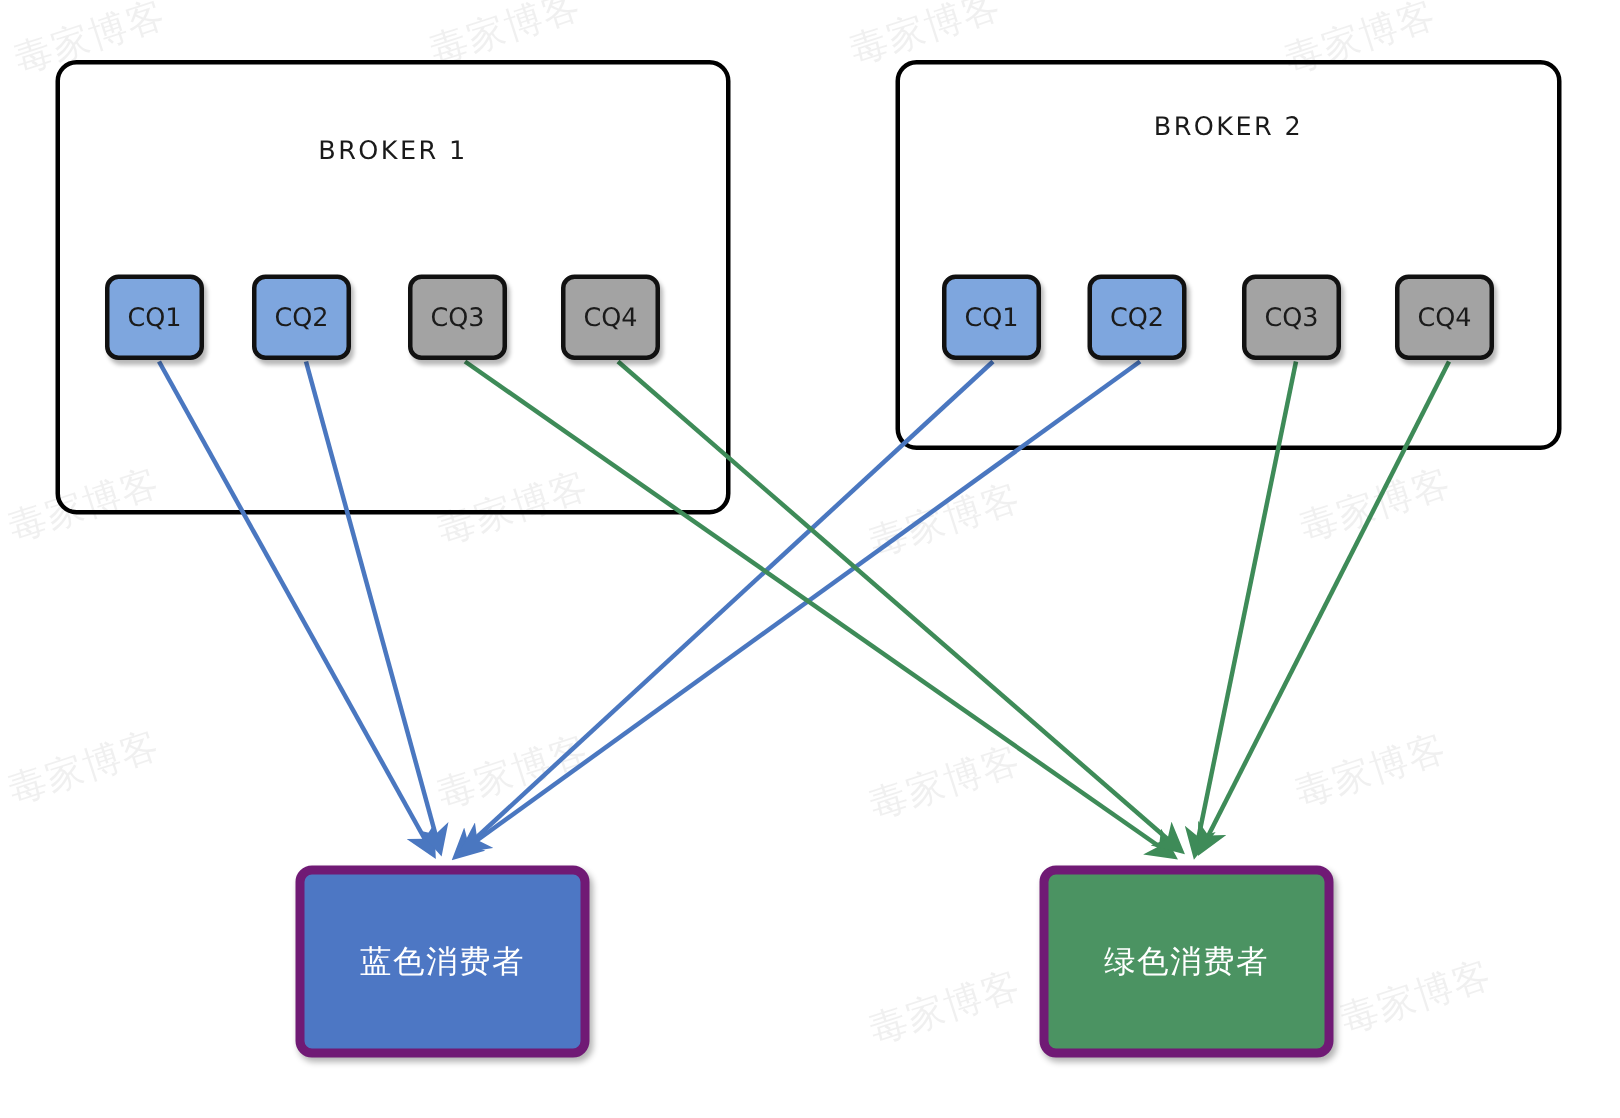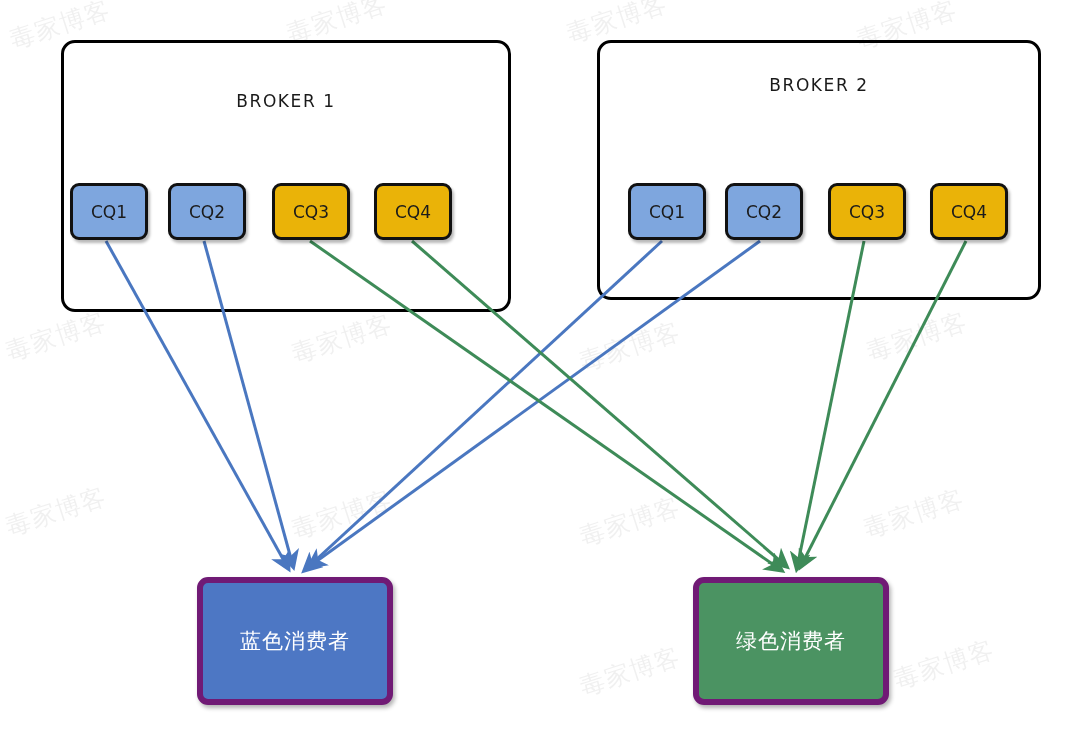--- a/index.html
+++ b/index.html
@@ -45,34 +45,34 @@
     text-align: center;
     font-size: 17px;
     color: #1a1a1a;
     letter-spacing: 1.6px;
     font-family: "DejaVu Sans", sans-serif;
   }
   
   .cq {
     position: absolute;
     box-sizing: border-box;
-    width: 78px;
+    width: 66px;
     height: 57px;
     border: 3px solid #111111;
     border-radius: 9px;
     display: flex;
     align-items: center;
     justify-content: center;
     font-size: 17px;
     color: #1b1b1b;
     font-family: "DejaVu Sans", sans-serif;
     box-shadow: 2px 3px 3px rgba(0,0,0,0.28);
   }
   .cq.blue  { background: #7EA6DE; }
-  .cq.green { background: #eab308; }
+  .cq.green { background: #a3a3a3; }
   
   .consumer {
     position: absolute;
     box-sizing: border-box;
     width: 196px;
     height: 128px;
     border: 6px solid #701a75;
     border-radius: 11px;
     display: flex;
     align-items: center;
@@ -112,21 +112,21 @@
       <div class="wm" style="left: 4px; top: 495px;">毒家博客</div>
       <div class="wm" style="left: 290px; top: 498px;">毒家博客</div>
       <div class="wm" style="left: 578px; top: 505px;">毒家博客</div>
       <div class="wm" style="left: 862px; top: 497px;">毒家博客</div>
       <div class="wm" style="left: 240px; top: 658px;">毒家博客</div>
       <div class="wm" style="left: 578px; top: 655px;">毒家博客</div>
       <div class="wm" style="left: 892px; top: 648px;">毒家博客</div>
     </div>
 
   <div id="broker-layer">
-      <div class="broker" style="left: 37px; top: 40px; width: 450px; height: 272px; margin-left: 24px;">
+      <div class="broker" style="left: 37px; top: 40px; width: 450px; height: 303px;">
         <div class="broker-title" style="top: 48px;">BROKER 1</div>
       </div>
       <div class="broker" style="left: 597px; top: 40px; width: 444px; height: 260px;">
         <div class="broker-title" style="top: 32px;">BROKER 2</div>
       </div>
     </div>
 
   <svg id="edges" viewBox="0 0 1080 745" xmlns="http://www.w3.org/2000/svg">
     <defs>
       <marker id="arrow-blue" viewBox="0 0 12 12" refX="9" refY="6" markerWidth="7" markerHeight="7" orient="auto-start-reverse">

